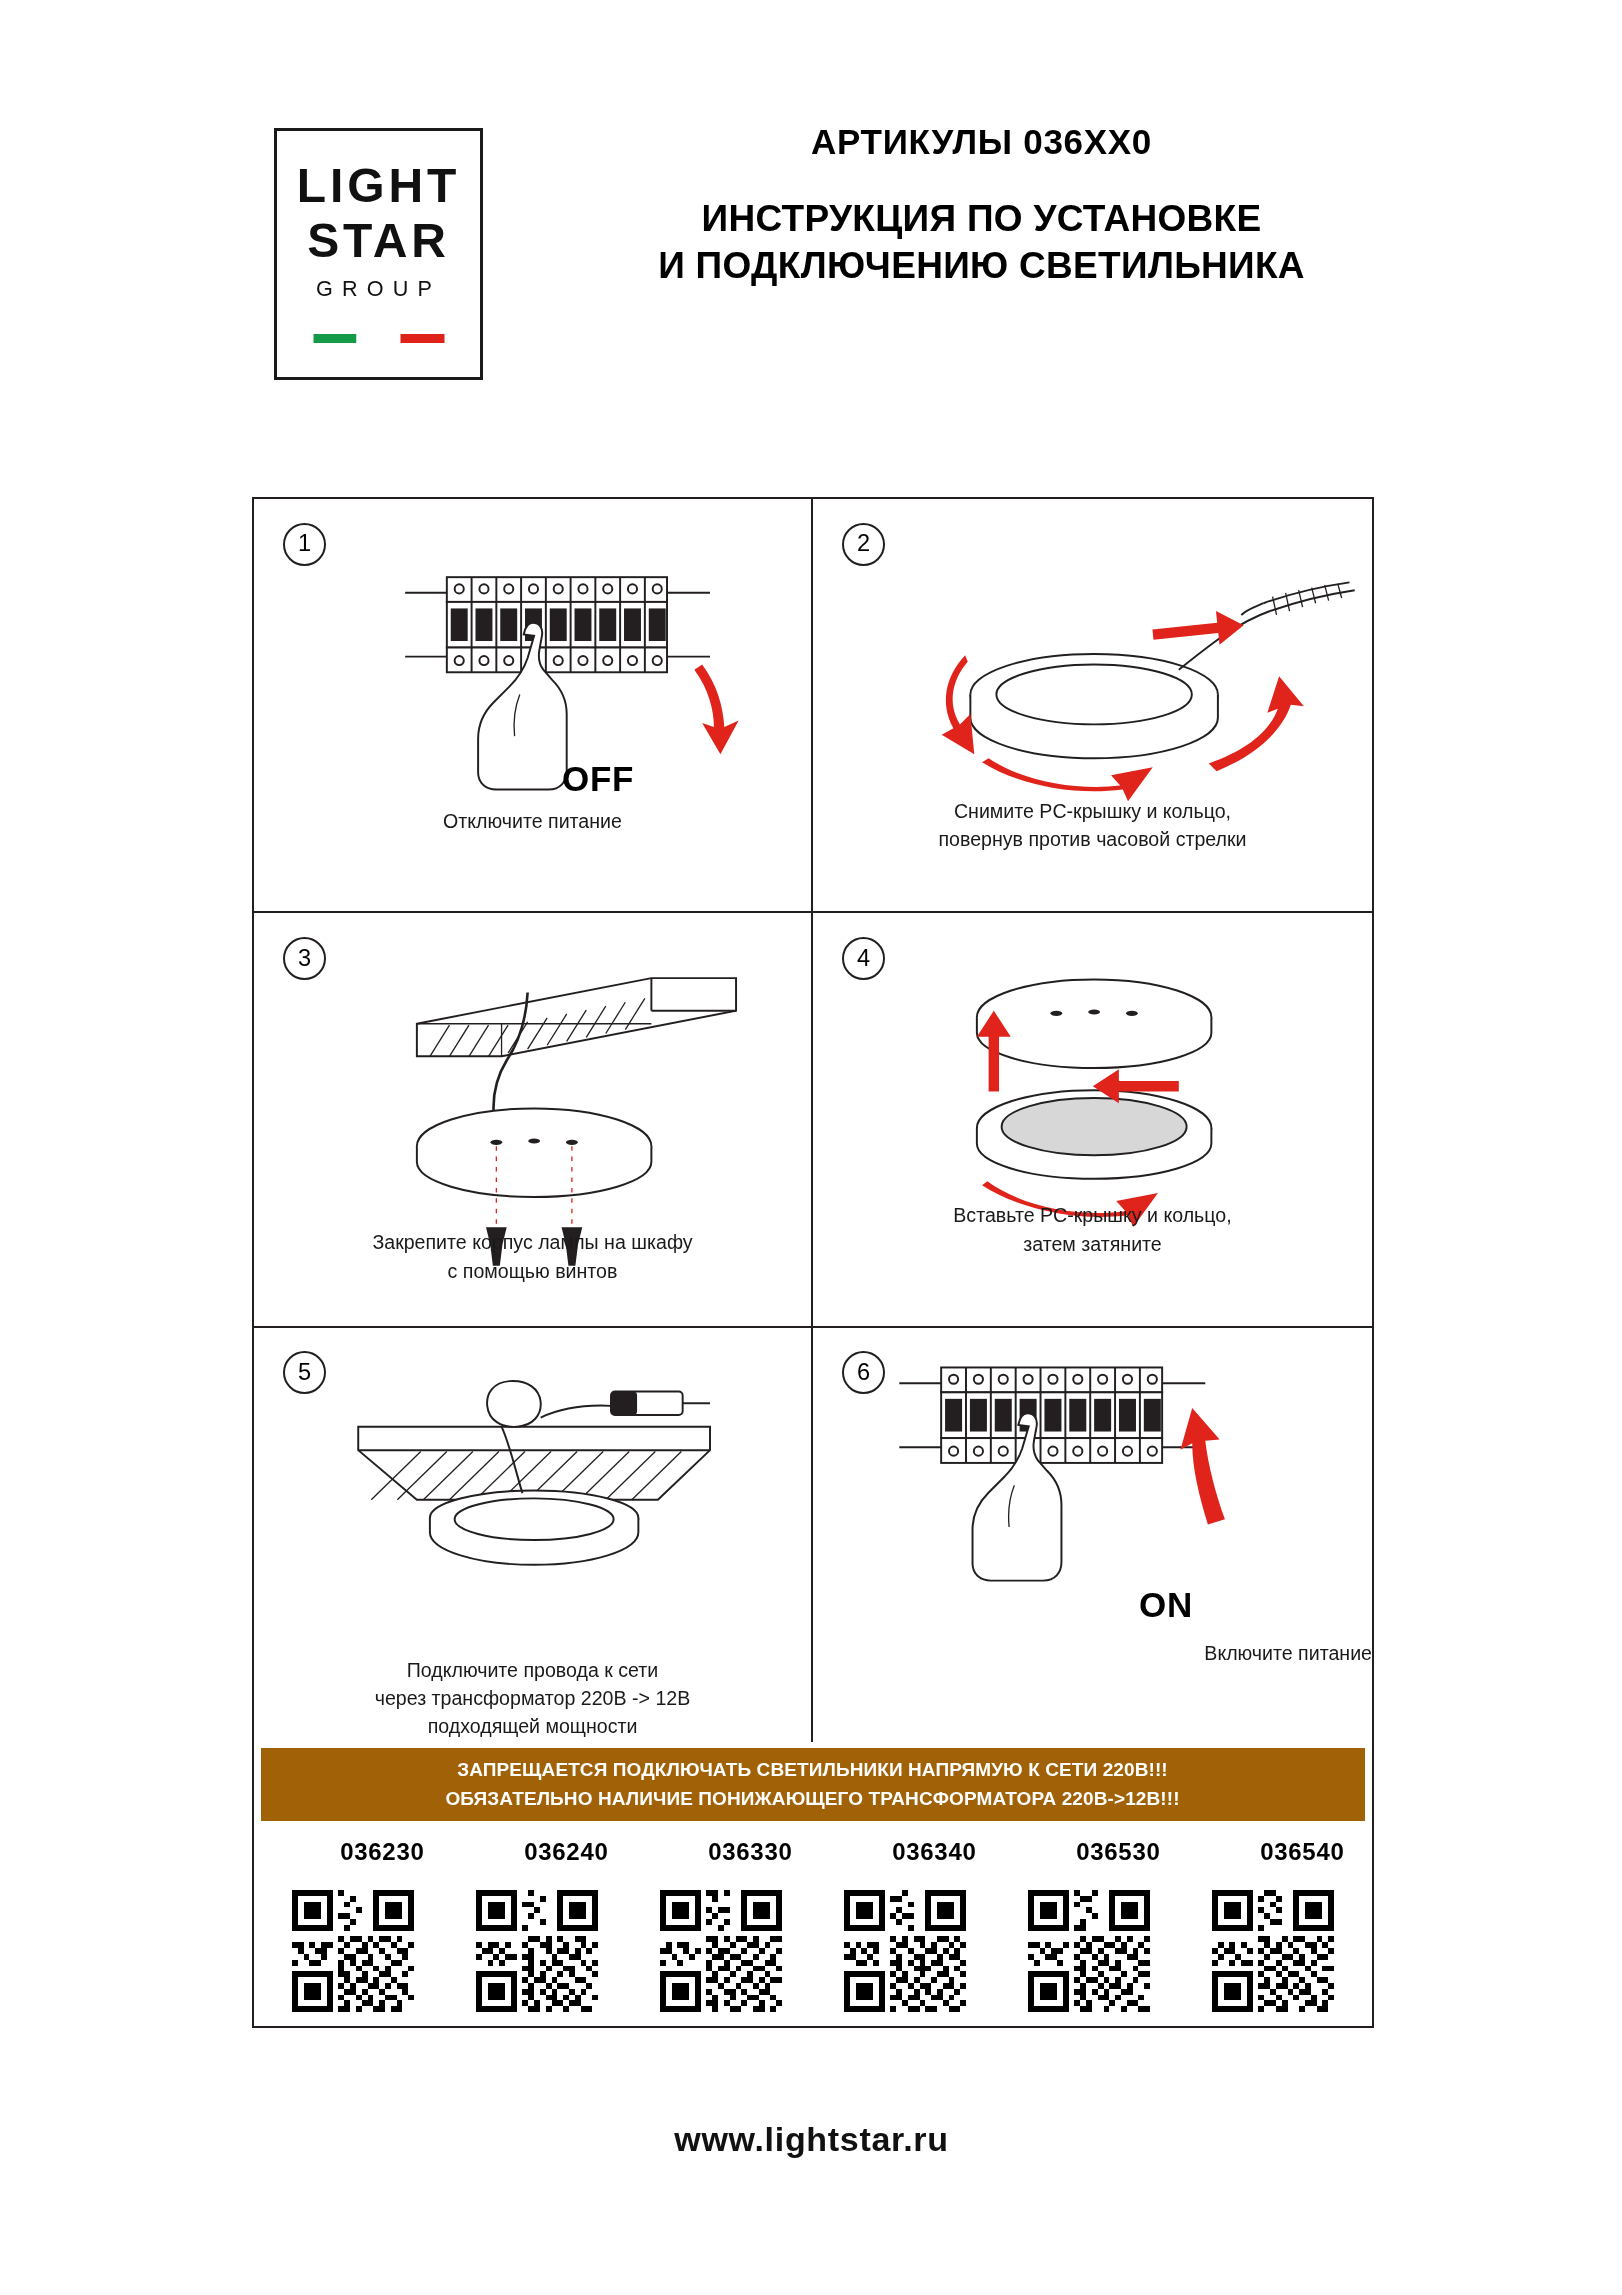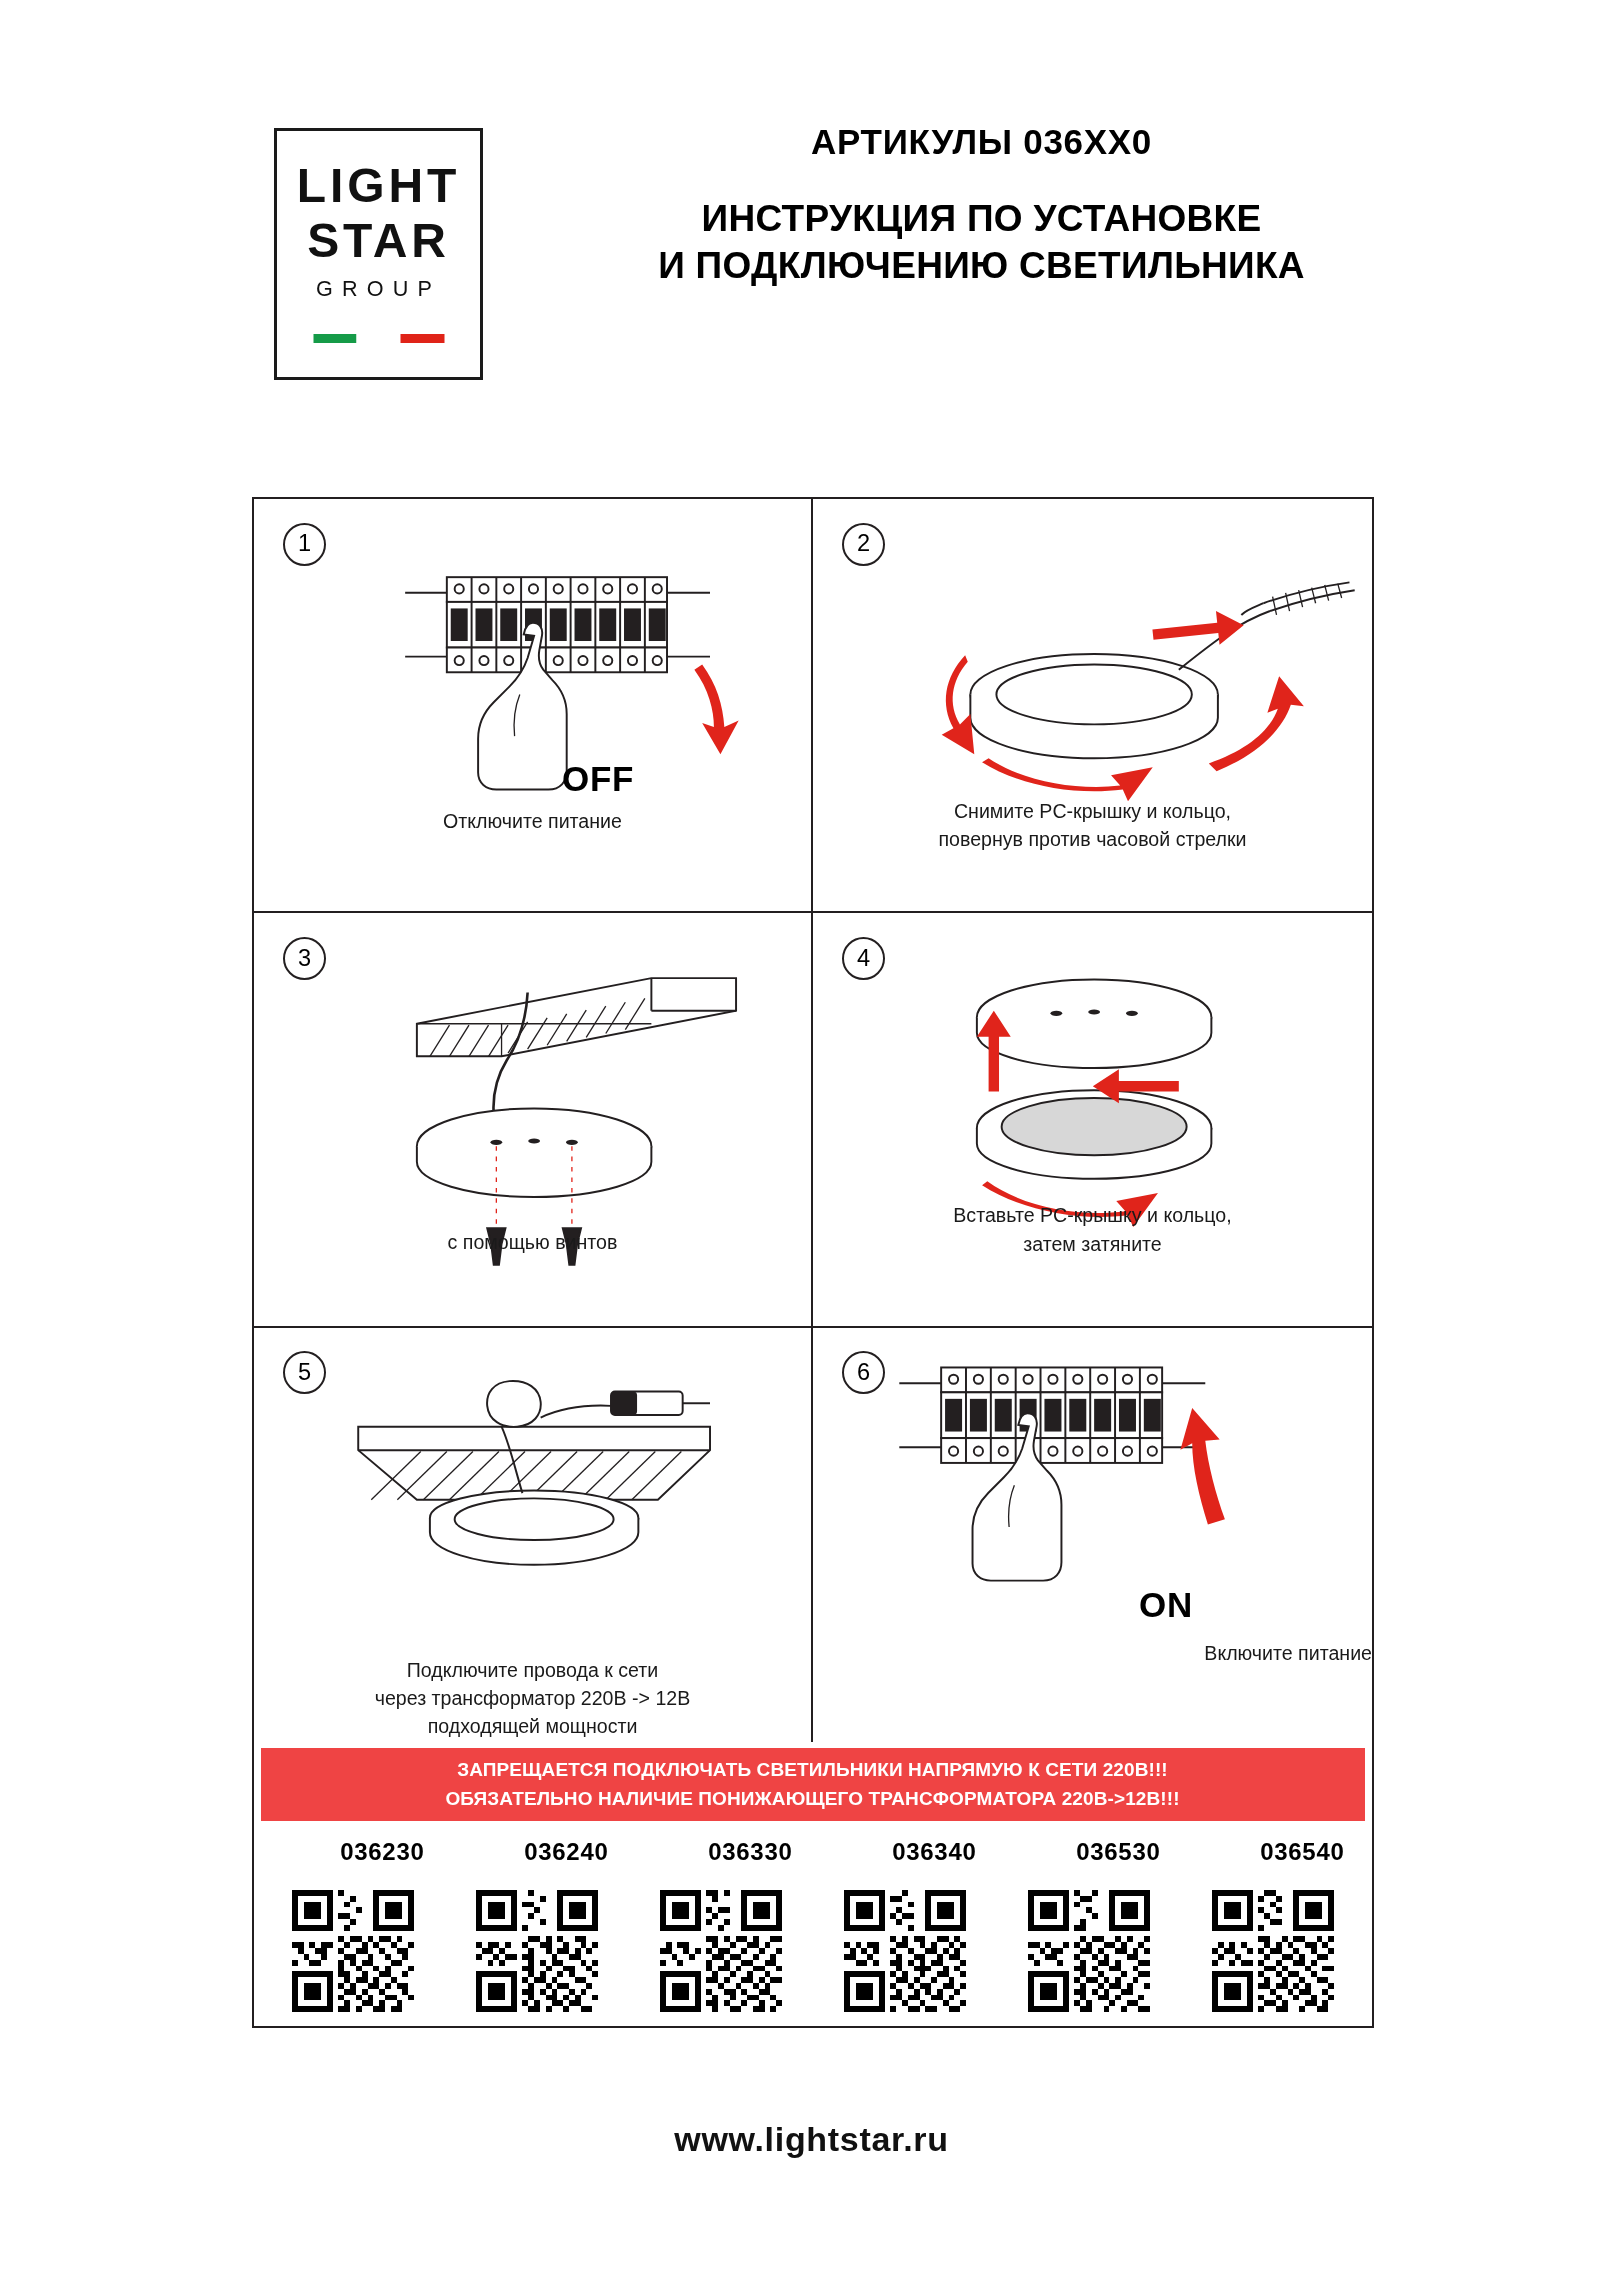--- a/index.html
+++ b/index.html
@@ -178,21 +178,21 @@
     letter-spacing: 0.7px;
   }
 
   
   .warning {
     position: absolute;
     left: 6.5px;
     top: 1249px;
     width: 1104px;
     height: 73px;
-    background: #ef4444;
+    background: #a16207;
     color: #ffffff;
     display: flex;
     flex-direction: column;
     align-items: center;
     justify-content: center;
     box-sizing: border-box;
   }
   .warning div {
     font-size: 19px;
     font-weight: bold;
@@ -416,20 +416,21 @@
             <line x1="488" y1="358" x2="488" y2="480"></line>
           </g>
 
           <g stroke="#231f20" stroke-width="3" fill="#231f20">
             <path d="M358 484 L386 484 L380 508 L376 540 L368 540 L364 508 Z"></path>
             <path d="M474 484 L502 484 L496 508 L492 540 L484 540 L480 508 Z"></path>
           </g>
         </g>
       </svg>
       <div class="caption" style="top:315px;">
+        <div>Закрепите корпус лампы на шкафу</div>
         <div>с помощью винтов</div>
       </div>
     </div>
 
     <div class="cell">
       <div class="step-num">4</div>
       <svg class="art" viewBox="0 0 855 633">
         <g stroke="#231f20" stroke-width="3" fill="none">
 
           <ellipse cx="430" cy="160" rx="180" ry="58" fill="#ffffff"></ellipse>

